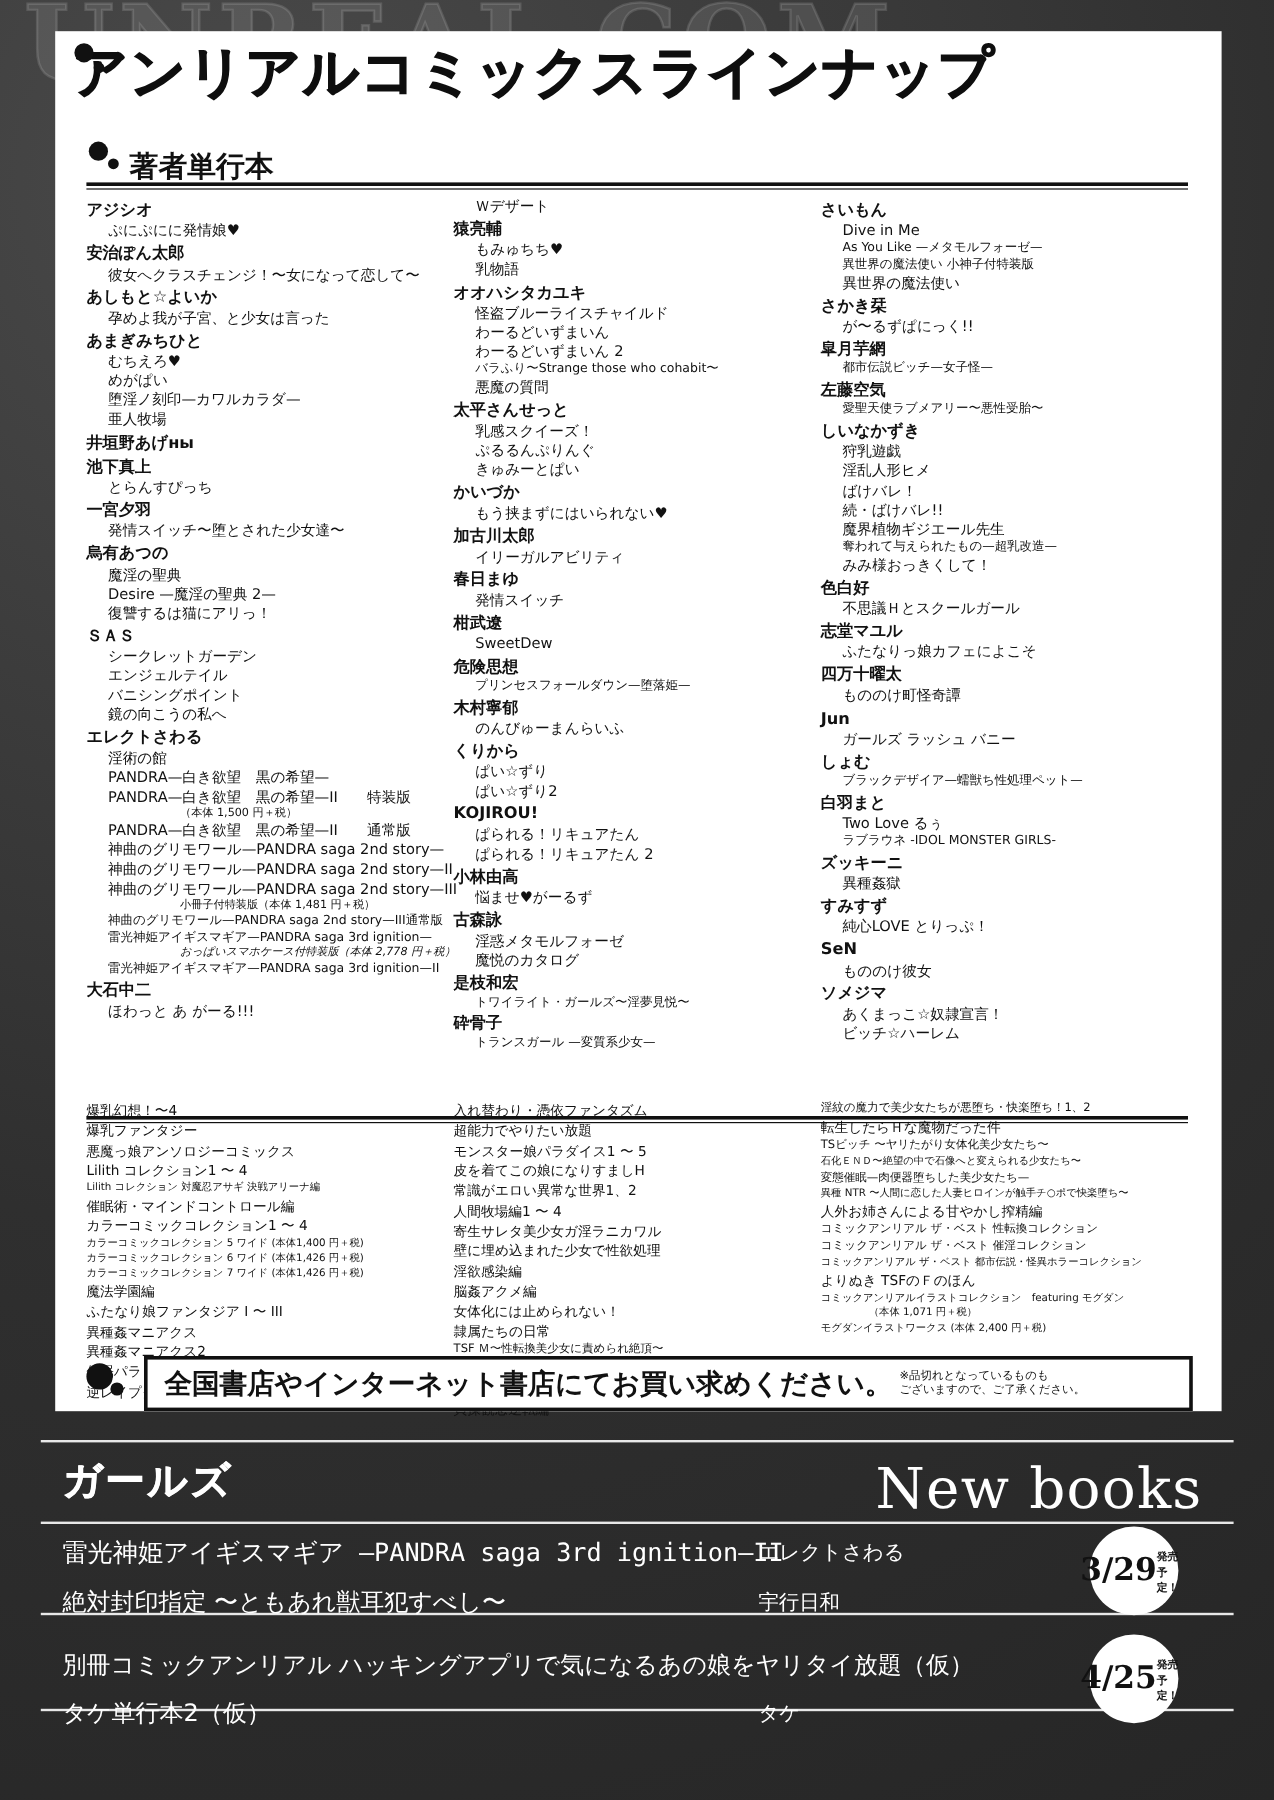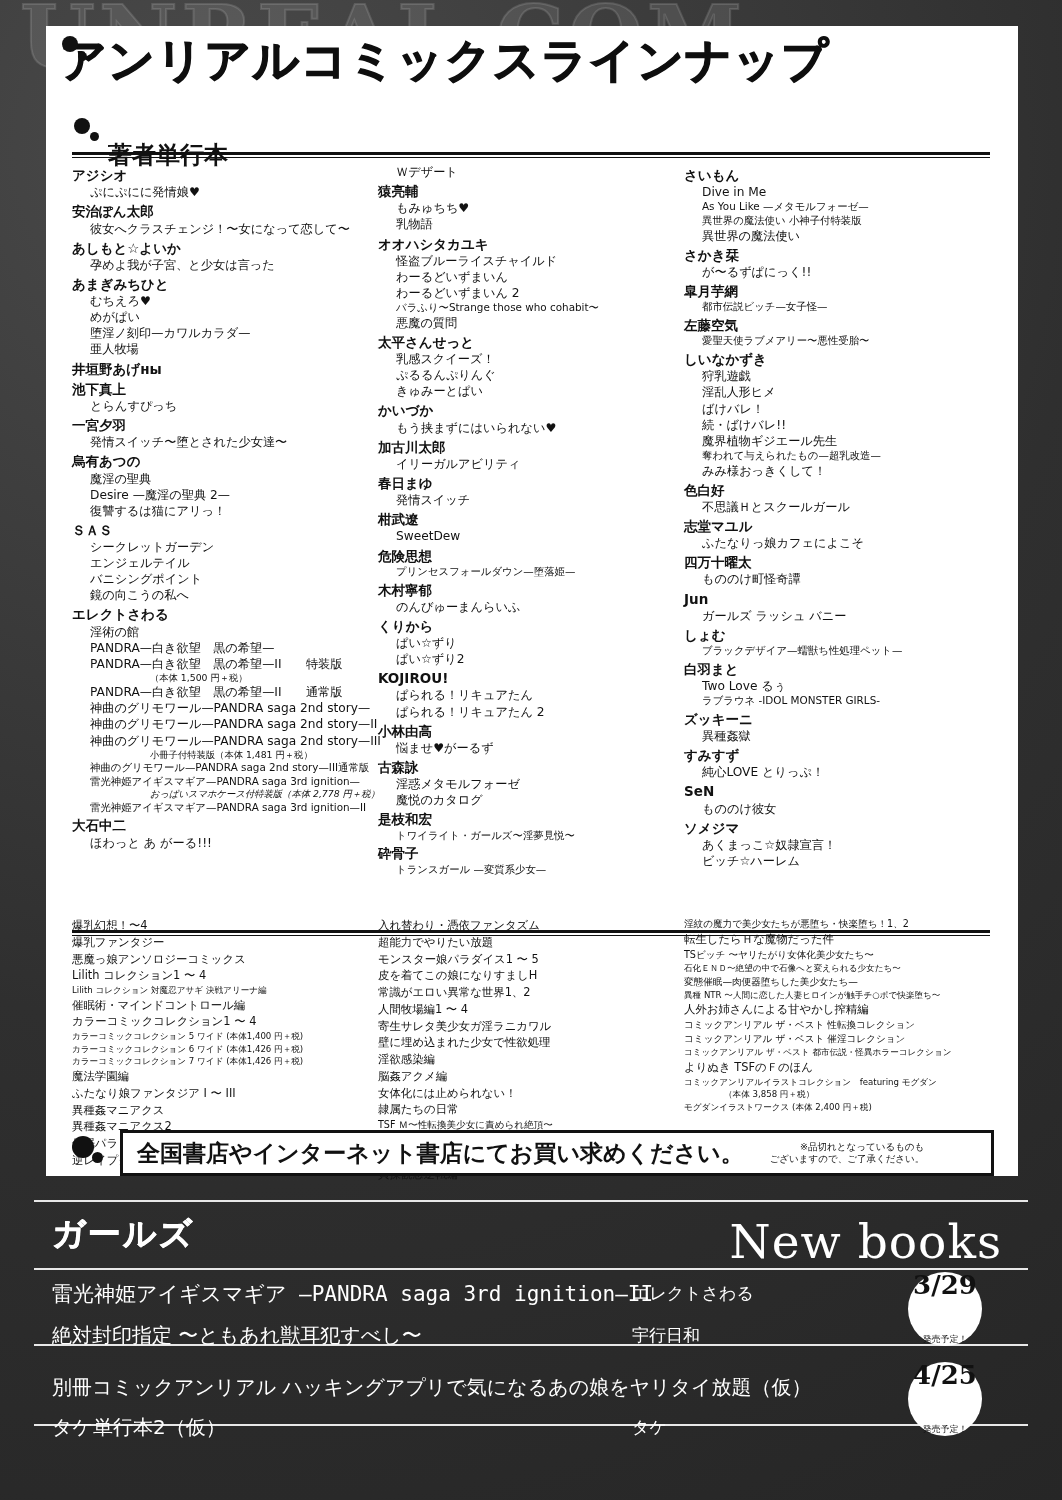--- a/index.html
+++ b/index.html
@@ -50,21 +50,21 @@
     background:#111;
   }
   .dotmark.small{width:9px;height:9px;}
 
   .section-head{
     position:absolute;
     font-weight:bold;
     color:#111;
     white-space:nowrap;
   }
-  .sec1{left:108px;top:139px;font-size:24px;}
+  .sec1{left:108px;top:123px;font-size:24px;}
   .rule1{position:absolute;left:72px;top:152px;width:918px;height:3px;background:#111;}
   .rule1b{position:absolute;left:72px;top:157px;width:918px;height:1px;background:#111;}
 
   .cols{
     position:absolute;left:72px;top:164px;width:918px;height:730px;
     display:flex;gap:0;
   }
   .col{width:306px;}
   .author{
     font-size:13.5px;font-weight:bold;line-height:1.35;
@@ -96,21 +96,21 @@
 
   .callout{
     position:absolute;left:120px;top:1130px;width:868px;height:40px;
     border:3px solid #111;background:#fff;
     display:flex;align-items:center;
   }
   .callout .big{
     font-size:23px;font-weight:bold;margin-left:14px;color:#111;white-space:nowrap;
   }
   .callout .note{
-    font-size:9.5px;line-height:1.25;margin-left:26px;color:#111;white-space:nowrap;text-align:right;
+    font-size:9.5px;line-height:1.25;margin-left:6px;color:#111;white-space:nowrap;
   }
   .calloutdot{position:absolute;left:72px;top:1136px;width:22px;height:22px;border-radius:50%;background:#111;}
   .calloutdot2{position:absolute;left:92px;top:1152px;width:11px;height:11px;border-radius:50%;background:#111;}
 
   
   .newbooks{
     position:absolute;left:0;top:1196px;width:1062px;height:304px;
     color:#fff;
   }
   .nb-rule{position:absolute;left:34px;width:994px;height:2px;background:#e8e8e8;}
@@ -124,27 +124,27 @@
     font-family:"DejaVu Serif","Liberation Serif",serif;
     font-size:47px;color:#fff;letter-spacing:1px;
   }
   .nb-row{position:absolute;left:52px;width:960px;color:#fff;}
   .nb-name{font-size:20px;white-space:nowrap;}
   .nb-name.mono{font-family:"DejaVu Sans Mono","Liberation Mono",monospace;font-size:21px;}
   .nb-author{position:absolute;left:580px;font-size:17px;white-space:nowrap;}
   .badge{
     position:absolute;width:74px;height:74px;border-radius:50%;
     background:#fff;color:#111;
-    display:flex;flex-direction:column;align-items:center;justify-content:space-between;
+    display:flex;flex-direction:row;align-items:center;justify-content:flex-end;
   }
   .badge .d{
     font-family:"DejaVu Serif","Liberation Serif",serif;
     font-weight:bold;font-size:26px;line-height:1;
   }
-  .badge .s{font-size:9px;font-weight:normal;margin-top:2px;}
+  .badge .s{font-size:9px;font-weight:bold;margin-top:2px;}
 </style>
 </head>
 <body>
 
 <div class="page">
 
   <div class="ghost">UNREAL.COM</div>
 
   <div class="white-sheet"></div>
 
@@ -338,21 +338,21 @@
         <div class="c2line sm">TSビッチ 〜ヤリたがり女体化美少女たち〜</div>
         <div class="c2line xs">石化ＥＮＤ〜絶望の中で石像へと変えられる少女たち〜</div>
         <div class="c2line sm">変態催眠—肉便器堕ちした美少女たち—</div>
         <div class="c2line xs">異種 NTR 〜人間に恋した人妻ヒロインが触手チ○ポで快楽堕ち〜</div>
         <div class="c2line">人外お姉さんによる甘やかし搾精編</div>
         <div class="c2line sm">コミックアンリアル ザ・ベスト 性転換コレクション</div>
         <div class="c2line sm">コミックアンリアル ザ・ベスト 催淫コレクション</div>
         <div class="c2line xs">コミックアンリアル ザ・ベスト 都市伝説・怪異ホラーコレクション</div>
         <div class="c2line">よりぬき TSFのＦのほん</div>
         <div class="c2line xs">コミックアンリアルイラストコレクション　featuring モグダン</div>
-        <div class="c2line xs" style="padding-left: 40px;">（本体 3,858 円＋税）</div>
+        <div class="c2line xs" style="padding-left: 40px;">（本体 1,071 円＋税）</div>
         <div class="c2line xs">モグダンイラストワークス (本体 2,400 円＋税)</div>
       </div>
     </div>
 
   <div class="calloutdot"></div>
   <div class="calloutdot2"></div>
   <div class="callout">
     <div class="big">全国書店やインターネット書店にてお買い求めください。</div>
     <div class="note">
       <div>※品切れとなっているものも</div>

